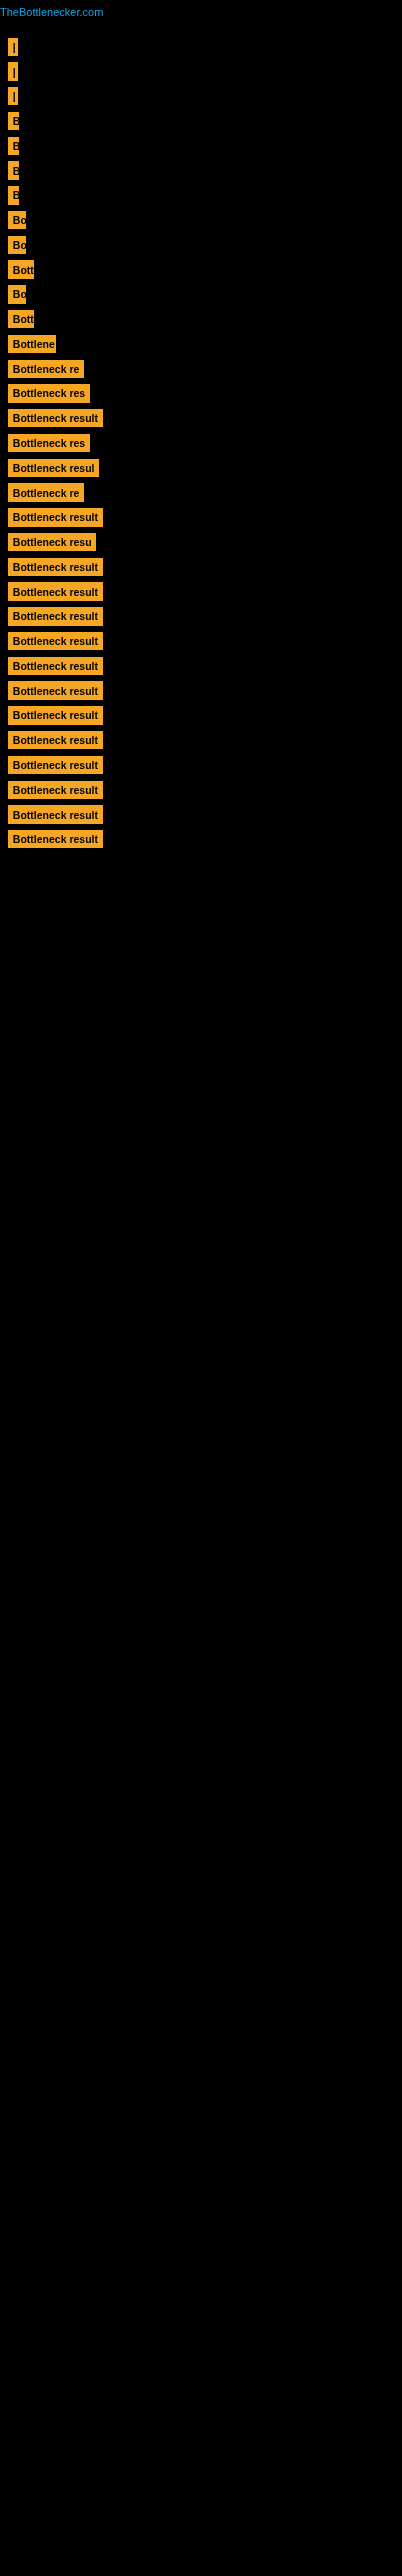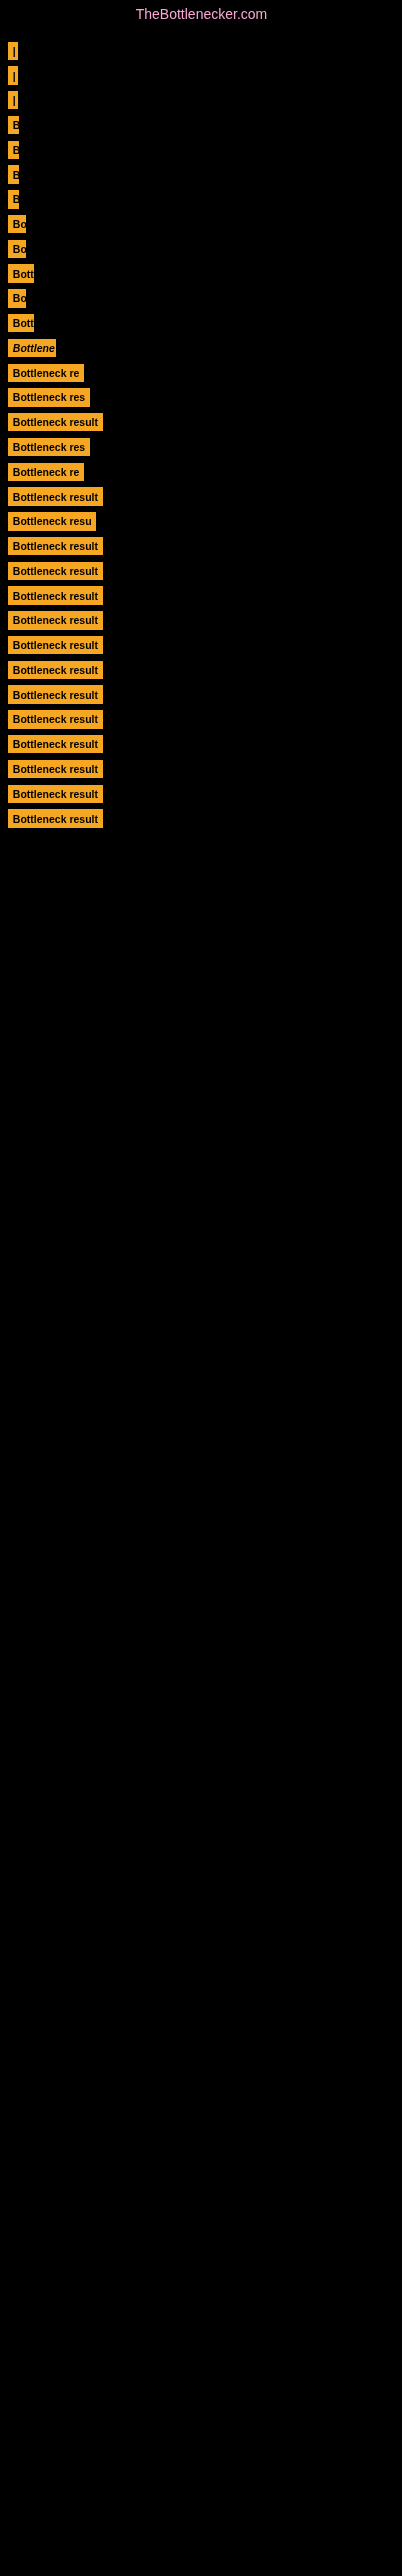--- a/index.html
+++ b/index.html
@@ -8,23 +8,23 @@
       box-sizing: border-box;
     }
     body {
       background-color: #000000;
       width: 403px;
       min-height: 2576px;
       font-family: Arial, sans-serif;
       position: relative;
     }
     .site-title {
-      color: #f9a8d4;
-      font-size: 14px;
-      text-align: center;
+      color: #0ea5e9;
+      font-size: 11px;
+      text-align: left;
       padding: 6.4px 0 3.2px 0;
     }
     .items-container {
       padding: 16px 8px 8px 8px;
       display: flex;
       flex-direction: column;
       gap: 0px;
     }
     .item-row {
       display: flex;
@@ -79,33 +79,36 @@
     <div class="item-row">
       <span class="item-label" style="max-width: 26px; overflow: hidden;">Bott</span>
     </div>
     <div class="item-row">
       <span class="item-label" style="max-width: 17.7px; overflow: hidden;">Bo</span>
     </div>
     <div class="item-row">
       <span class="item-label" style="max-width: 26px; overflow: hidden;">Bott</span>
     </div>
     <div class="item-row">
-      <span class="item-label" style="max-width: 48px; overflow: hidden; font-style: italic;">Bottlene</span>
+      <span class="item-label" style="max-width: 48px; overflow: hidden;">Bottlene</span>
     </div>
     <div class="item-row">
       <span class="item-label" style="max-width: 81px; overflow: hidden;">Bottleneck re</span>
     </div>
     <div class="item-row">
       <span class="item-label" style="max-width: 87px; overflow: hidden;">Bottleneck res</span>
     </div>
     <div class="item-row">
       <span class="item-label" style="max-width: 105px; overflow: hidden;">Bottleneck result</span>
     </div>
     <div class="item-row">
       <span class="item-label" style="max-width: 87px; overflow: hidden;">Bottleneck res</span>
+    </div>
+    <div class="item-row">
+      <span class="item-label" style="max-width: 100px; overflow: hidden;">Bottleneck resul</span>
     </div>
     <div class="item-row">
       <span class="item-label" style="max-width: 81px; overflow: hidden;">Bottleneck re</span>
     </div>
     <div class="item-row">
       <span class="item-label" style="max-width: 105px; overflow: hidden;">Bottleneck result</span>
     </div>
     <div class="item-row">
       <span class="item-label" style="max-width: 93px; overflow: hidden;">Bottleneck resu</span>
     </div>

